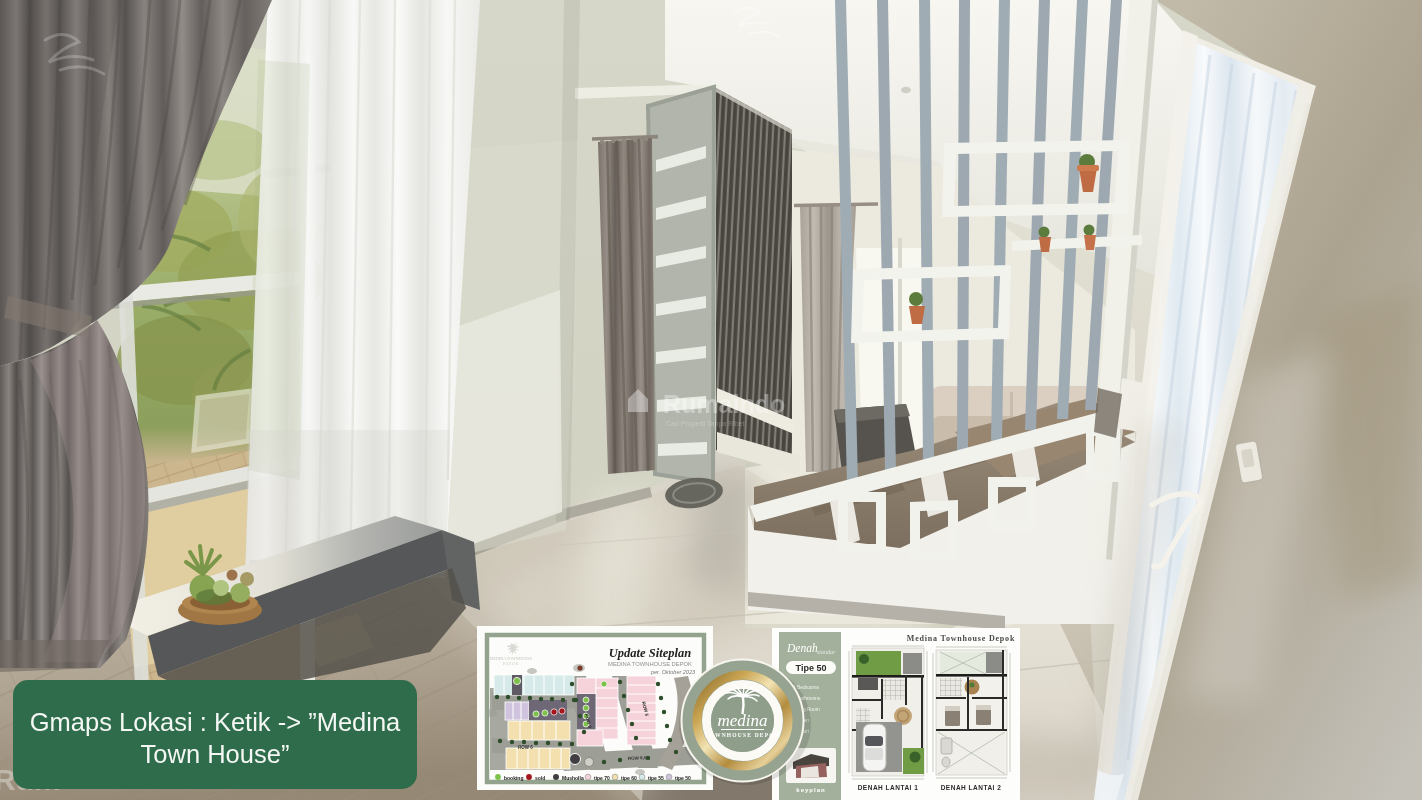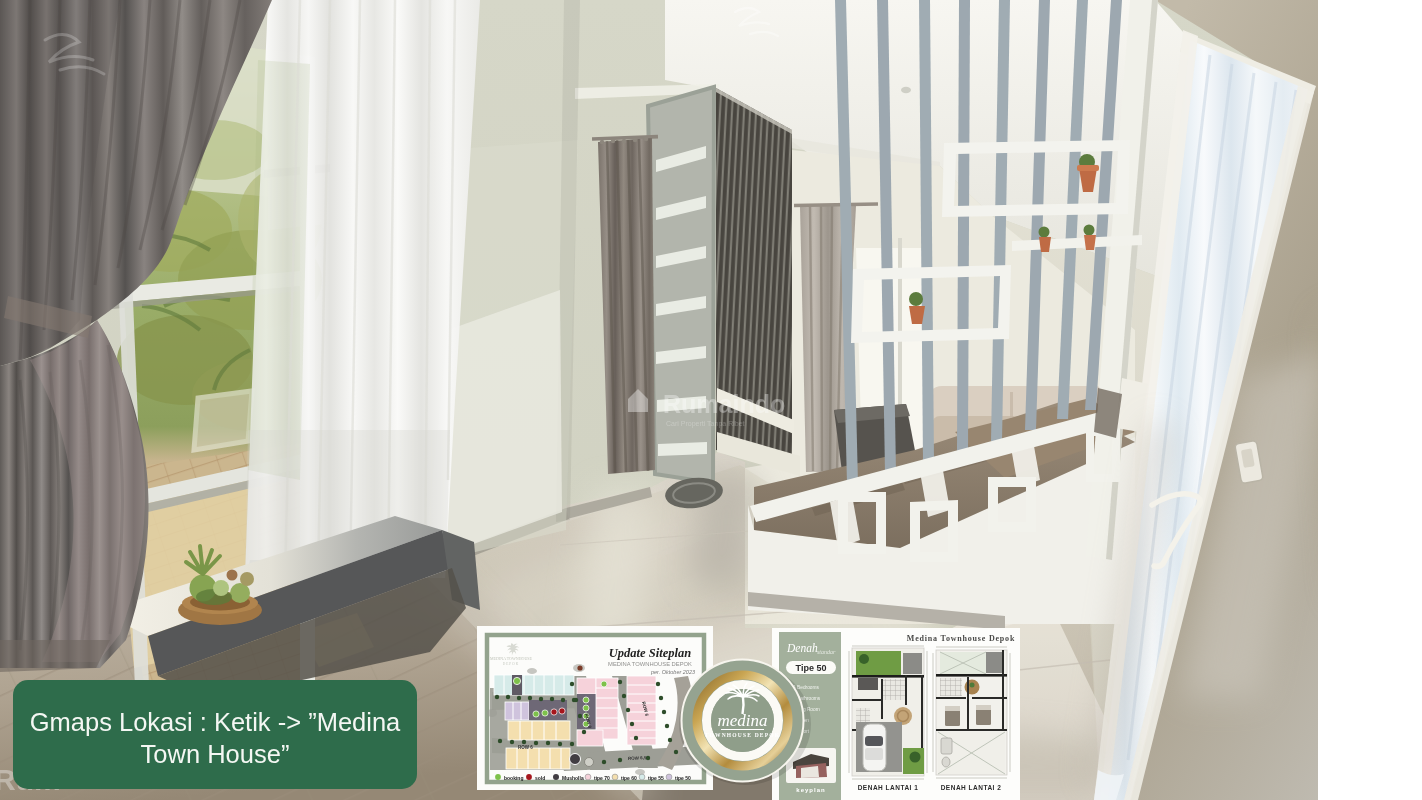--- a/index.html
+++ b/index.html
@@ -1,16 +1,16 @@
 <!DOCTYPE html>
 <html><head>
 <meta charset="utf-8">
 <style>
 html,body{margin:0;padding:0;background:#ffffff}
-#stage{position:relative;width:1318px;height:800px;overflow:hidden;background:#d7d7c9;font-family:"Liberation Sans",sans-serif}
+#stage{position:relative;width:1422px;height:800px;overflow:hidden;background:#d7d7c9;font-family:"Liberation Sans",sans-serif}
 #stage svg{position:absolute;left:0;top:0;display:block}
 </style>
 </head>
 <body>
 <div id="stage">
 <svg width="1422" height="800" viewBox="0 0 1422 800">
 <defs>
 <linearGradient id="gCeil" x1="0" y1="0" x2="0" y2="1">
 <stop offset="0" stop-color="#f7f6f1"></stop>
           <stop offset="1" stop-color="#e6e5dd"></stop>

